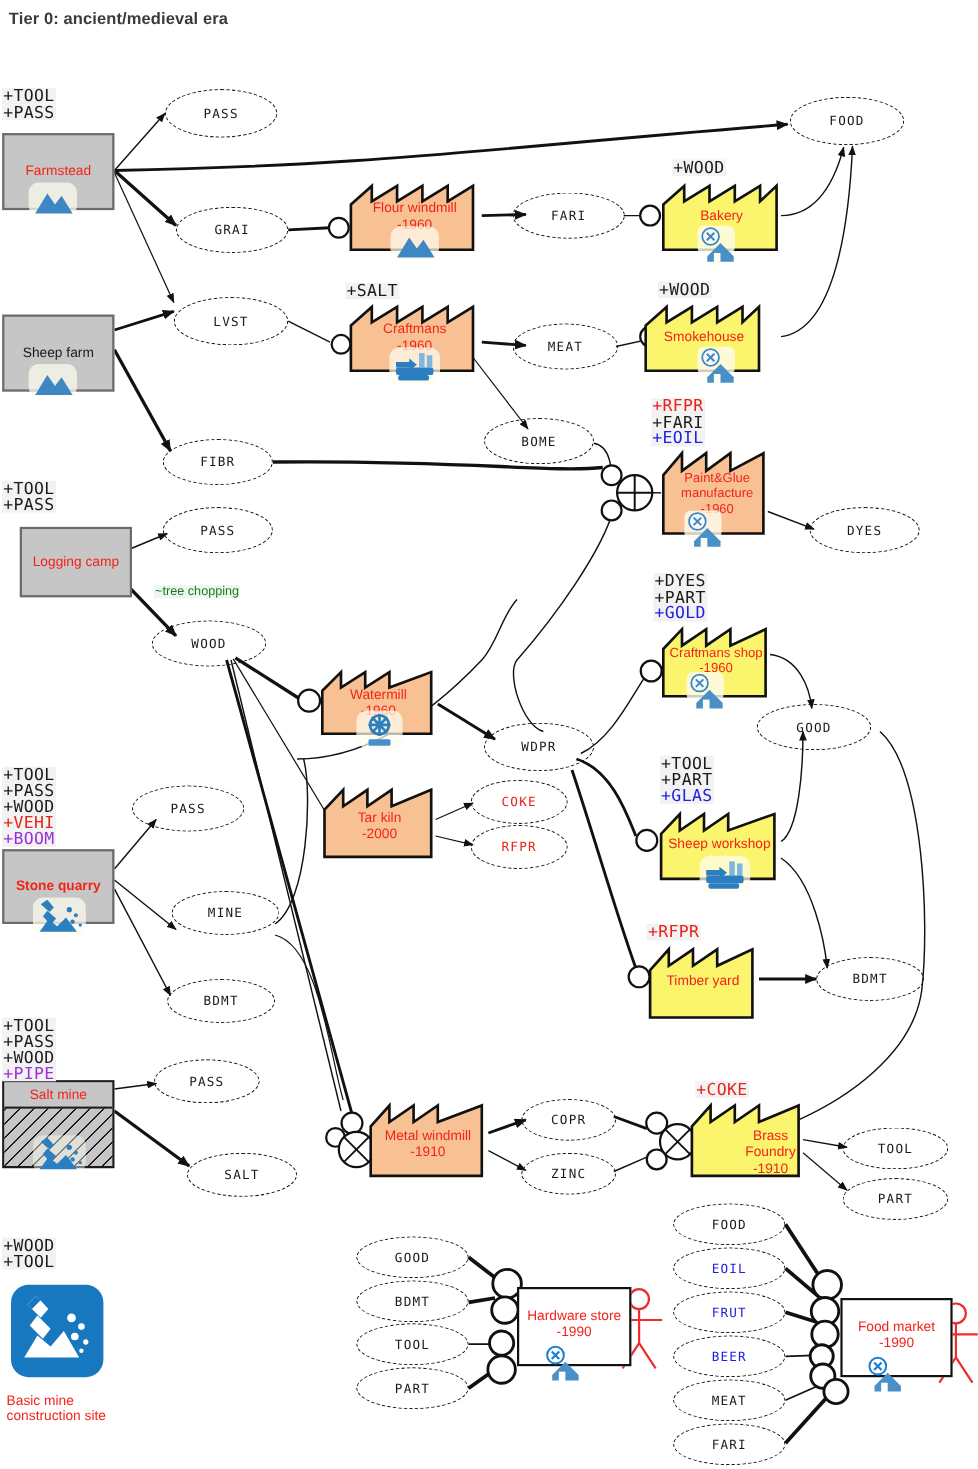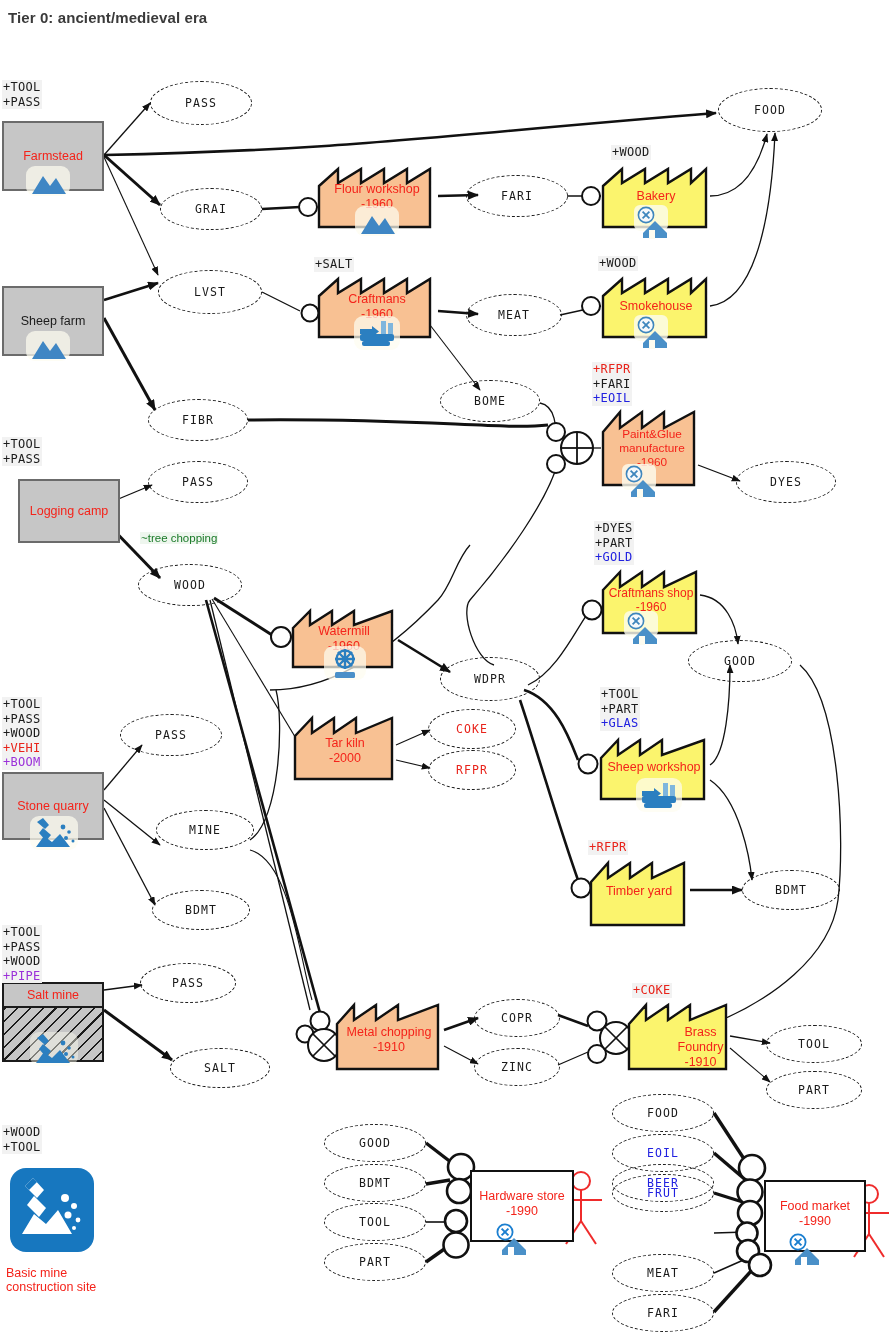--- a/index.html
+++ b/index.html
@@ -75,21 +75,21 @@
   .market .m-label {
     position:absolute; left:0; right:0; top:50%;
     transform:translateY(-58%);
     text-align:center; font-size:12.5px; color:#f4231a; line-height:1.2;
   }
 
   
   .ingr {
     position:absolute; z-index:6;
     font-family:"DejaVu Sans Mono", monospace;
-    font-size:12px; line-height:14.5px; letter-spacing:0.3px;
+    font-size:15px; line-height:14.5px; letter-spacing:0.3px;
     white-space:nowrap;
   }
   .ingr span { display:block; background:#f2f2f2; width:max-content; padding:0 1px; }
   .ingr .c-black  { color:#1b1b1b; }
   .ingr .c-red    { color:#e8231a; }
   .ingr .c-blue   { color:#2121e0; }
   .ingr .c-purple { color:#9b30d9; }
 
   .noteGreen {
     position:absolute; z-index:6; font-size:11.5px; color:#1a7a28;
@@ -335,21 +335,21 @@
 
 <div class="extractor" style="left:2px; top:479px; width:102px; height:64px;margin-left:16px;">
   <div class="ex-label">Logging camp</div>
 </div>
 <div class="ingr" style="left:2px; top:437px;">
   <span class="c-black">+TOOL</span>
   <span class="c-black">+PASS</span>
 </div>
 <div class="noteGreen" style="left:140px; top:532px;">~tree chopping</div>
 
-<div class="extractor" style="left:2px; top:772px; width:102px; height:68px;">
+<div class="extractor" style="left:2px; top:772px; width:102px; height:68px;font-weight:bold;">
   <div class="ex-label">Stone quarry</div>
 </div>
 <div class="ingr" style="left:2px; top:697px;">
   <span class="c-black">+TOOL</span>
   <span class="c-black">+PASS</span>
   <span class="c-black">+WOOD</span>
   <span class="c-red">+VEHI</span>
   <span class="c-purple">+BOOM</span>
 </div>
 <div class="icon" style="left:30px; top:816px; width:48px; height:34px;">
@@ -408,21 +408,21 @@
 <div class="bigcap" style="left:6px; top:1266px;">
   <div>Basic mine</div>
   <div>construction site</div>
 </div>
 
 <div class="factory" style="left:316px; top:166px; width:122px; height:64px;">
   <svg width="122" height="64" viewBox="0 0 122 64">
     <path d="M3,20 L22,3 L22,17 L45,3 L45,17 L68,3 L68,17 L91,3 L91,17 L114,3 L114,61 L3,61 Z" fill="#f8c193" stroke="#111" stroke-width="2.4"></path>
   </svg>
   <div class="f-label" style="top:16px;">
-    <div>Flour workshop</div>
+    <div>Flour windmill</div>
     <div>-1960</div>
   </div>
 </div>
 <div class="icon" style="left:355px; top:206px; width:44px; height:30px;">
   <div class="plate"></div>
   <svg width="44" height="30" viewBox="0 0 44 30">
     <path d="M6,28 L17,10 L24,20 L30,12 L40,28 Z" fill="#3f86c4"></path>
   </svg>
 </div>
 
@@ -463,21 +463,21 @@
   <div class="plate"></div>
   <svg width="46" height="34" viewBox="0 0 46 34">
     <rect x="27" y="5" width="5" height="13" fill="#7fb6dd"></rect>
     <rect x="34" y="7" width="5" height="11" fill="#7fb6dd"></rect>
     <rect x="6" y="18" width="34" height="7" rx="2" fill="#2b7fc0"></rect>
     <path d="M6,13 L18,13 L18,10 L25,15.5 L18,21 L18,18 L6,18 Z" fill="#2b7fc0"></path>
     <rect x="8" y="25" width="28" height="5" rx="2" fill="#2b7fc0"></rect>
   </svg>
 </div>
 
-<div class="factory" style="left:600px; top:276px; width:112px; height:64px;">
+<div class="factory" style="left:584px; top:276px; width:112px; height:64px;">
   <svg width="112" height="64" viewBox="0 0 112 64">
     <path d="M3,20 L22,3 L22,17 L45,3 L45,17 L68,3 L68,17 L91,3 L91,17 L106,3 L106,61 L3,61 Z" fill="#fbf46d" stroke="#111" stroke-width="2.4"></path>
   </svg>
   <div class="f-label" style="top:23px;">
     <div>Smokehouse</div>
   </div>
 </div>
 <div class="ingr" style="left:598px; top:256px;">
   <span class="c-black">+WOOD</span>
 </div>
@@ -604,21 +604,21 @@
 </div>
 <div class="ingr" style="left:588px; top:840px;">
   <span class="c-red">+RFPR</span>
 </div>
 
 <div class="factory" style="left:334px; top:1000px; width:110px; height:72px;">
   <svg width="110" height="72" viewBox="0 0 110 72">
     <path d="M3,24 L20,5 L20,20 L42,5 L42,20 L64,5 L64,20 L104,5 L104,69 L3,69 Z" fill="#f8c193" stroke="#111" stroke-width="2.4"></path>
   </svg>
   <div class="f-label" style="top:25px;">
-    <div>Metal chopping</div>
+    <div>Metal windmill</div>
     <div>-1910</div>
   </div>
 </div>
 
 <div class="factory" style="left:626px; top:1000px; width:106px; height:72px;">
   <svg width="106" height="72" viewBox="0 0 106 72">
     <path d="M3,24 L20,5 L20,20 L42,5 L42,20 L64,5 L64,20 L100,5 L100,69 L3,69 Z" fill="#fbf46d" stroke="#111" stroke-width="2.4"></path>
   </svg>
   <div class="f-label" style="top:25px;margin-left:43px;">
     <div>Brass Foundry</div>
@@ -686,15 +686,15 @@
 <div class="res" style="left:766px; top:1071px; width:96px; height:38px;">PART</div>
 
 <div class="res" style="left:324px; top:1124px; width:102px; height:38px;">GOOD</div>
 <div class="res" style="left:324px; top:1164px; width:102px; height:38px;">BDMT</div>
 <div class="res" style="left:324px; top:1203px; width:102px; height:38px;">TOOL</div>
 <div class="res" style="left:324px; top:1243px; width:102px; height:38px;">PART</div>
 
 <div class="res" style="left:612px; top:1094px; width:102px; height:38px;">FOOD</div>
 <div class="res blue" style="left:612px; top:1134px; width:102px; height:38px;">EOIL</div>
 <div class="res blue" style="left:612px; top:1174px; width:102px; height:38px;">FRUT</div>
-<div class="res blue" style="left:612px; top:1164px; width:102px; height:38px;">BEER</div>
+<div class="res blue" style="left:612px; top:1214px; width:102px; height:38px;">BEER</div>
 <div class="res" style="left:612px; top:1254px; width:102px; height:38px;">MEAT</div>
 <div class="res" style="left:612px; top:1294px; width:102px; height:38px;">FARI</div>
 
 </body></html>

